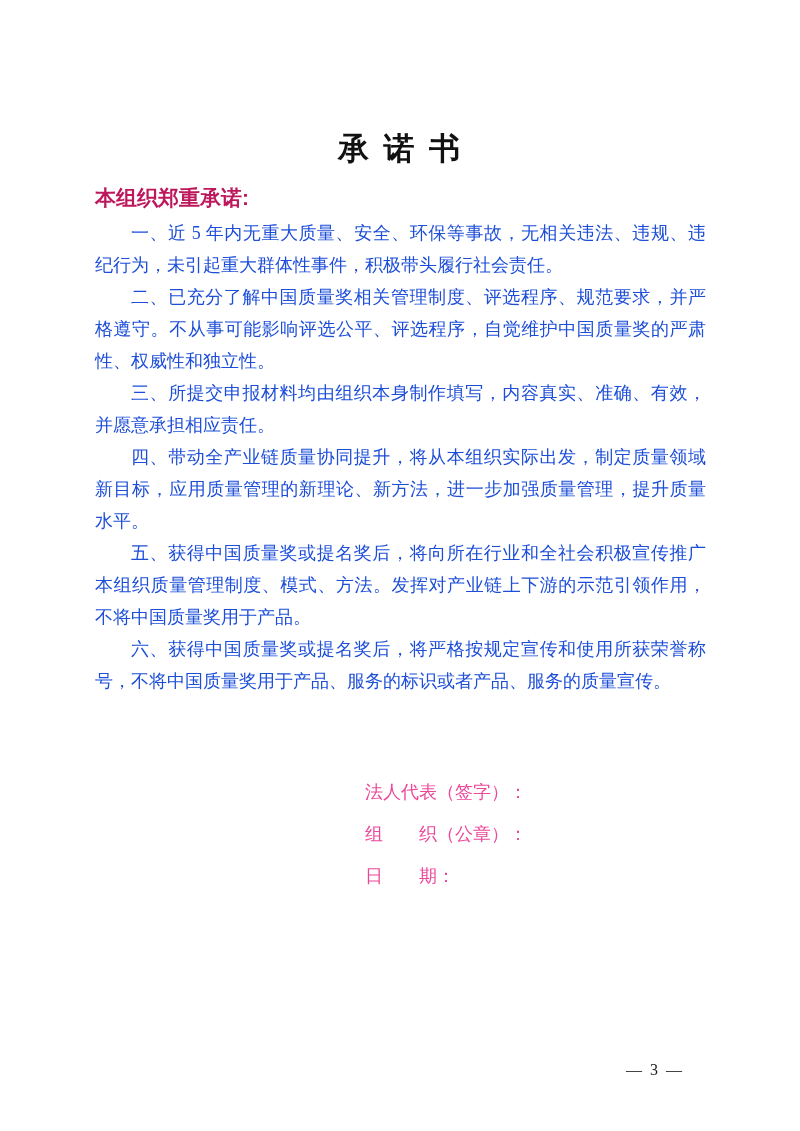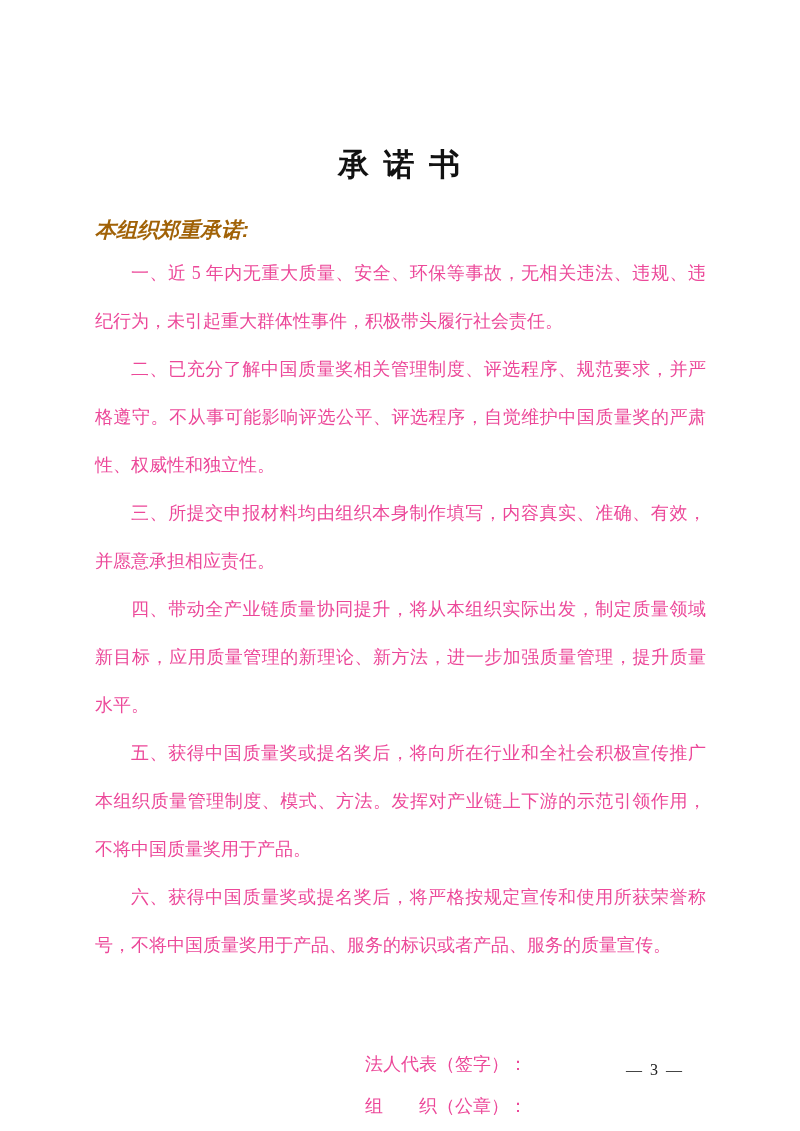--- a/index.html
+++ b/index.html
@@ -12,49 +12,48 @@
     width: 800px;
     height: 1131px;
     background: #ffffff;
     overflow: hidden;
     font-family: "Liberation Serif", serif;
     color: #1e1e1e;
     box-sizing: border-box;
     padding: 0 94px 0 95px;
   }
   .doc-title {
-    margin: 16px;
+    margin: 0;
     padding-top: 131px;
     text-align: center;
     font-family: "Liberation Sans", sans-serif;
     font-size: 31px;
     font-weight: bold;
     color: #111111;
     letter-spacing: 3px;
     line-height: 1.15;
   }
   .pledge-heading {
-    margin-top: 33px;
+    margin-top: 17px;
     font-family: "Liberation Sans", sans-serif;
     font-size: 21px;
     font-weight: bold;
-    color: #a16207;
+    color: #be185d;
     line-height: 28px;
-    font-style: italic;
   }
   .pledge-list {
     margin-top: 5px;
   }
   .pledge-list p {
     margin: 0;
     font-size: 18px;
-    line-height: 48px;
+    line-height: 32px;
     text-align: justify;
     text-indent: 2em;
-    color: #ec4899;
+    color: #1d4ed8;
   }
   .signature-block {
     margin-top: 74px;
     margin-left: 270px;
     font-size: 18px;
     line-height: 42px;
     color: #ec4899;
   }
   .page-number {
     position: absolute;

